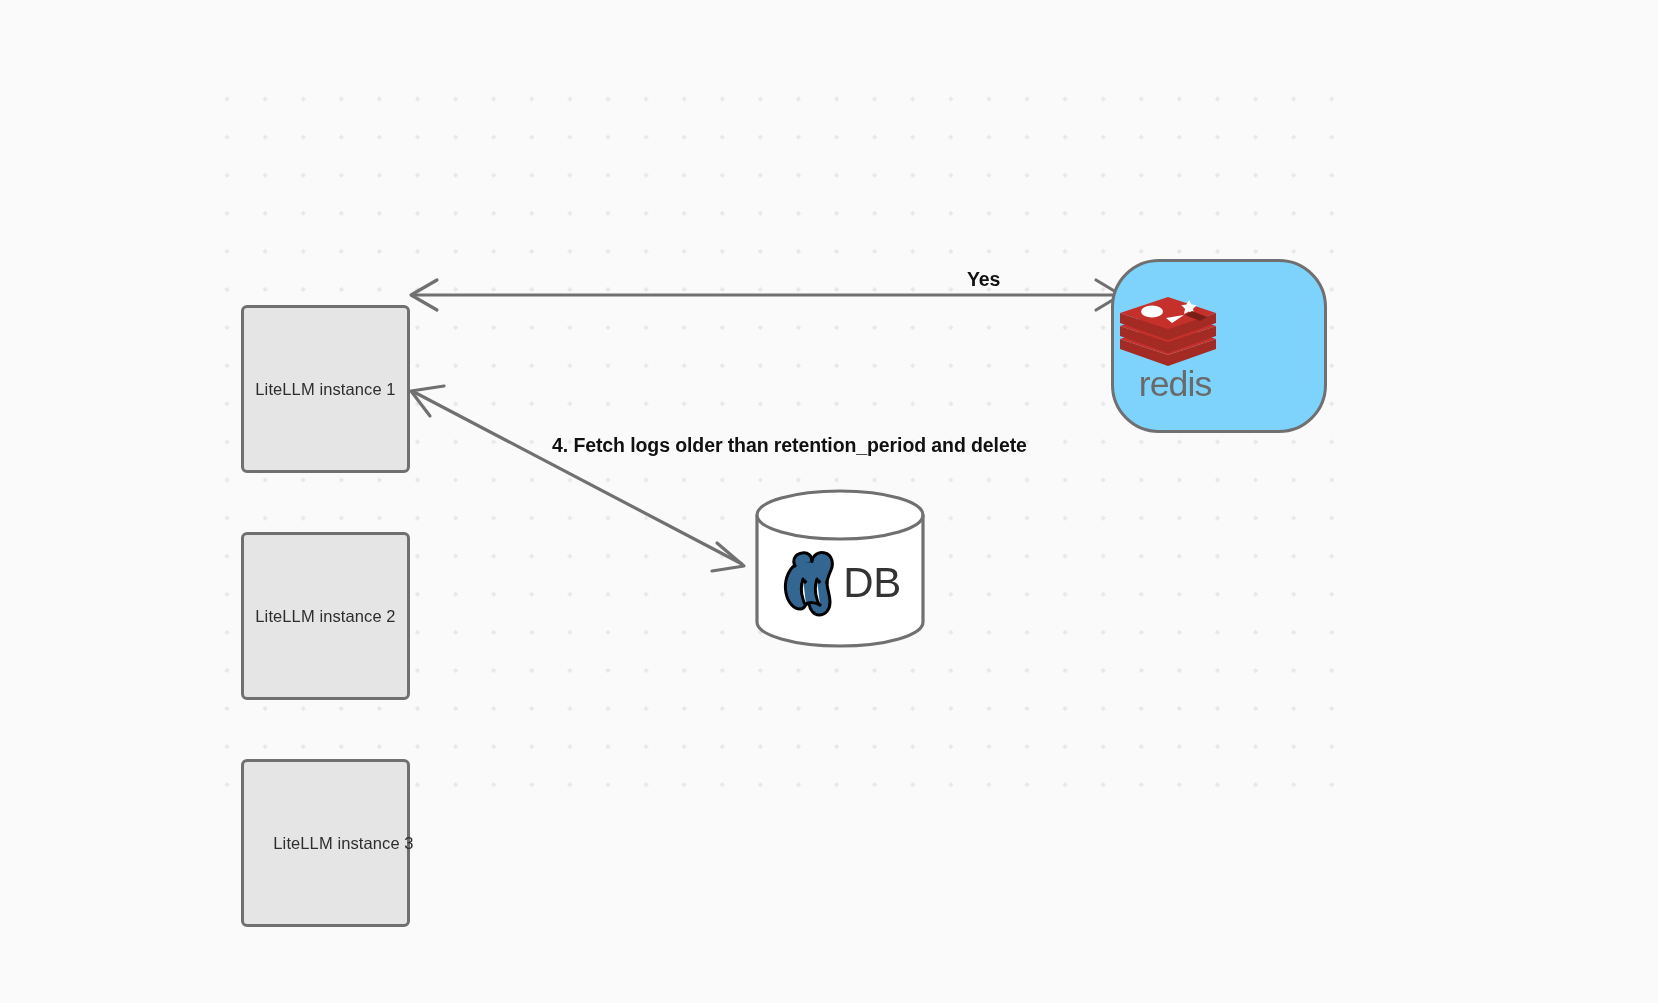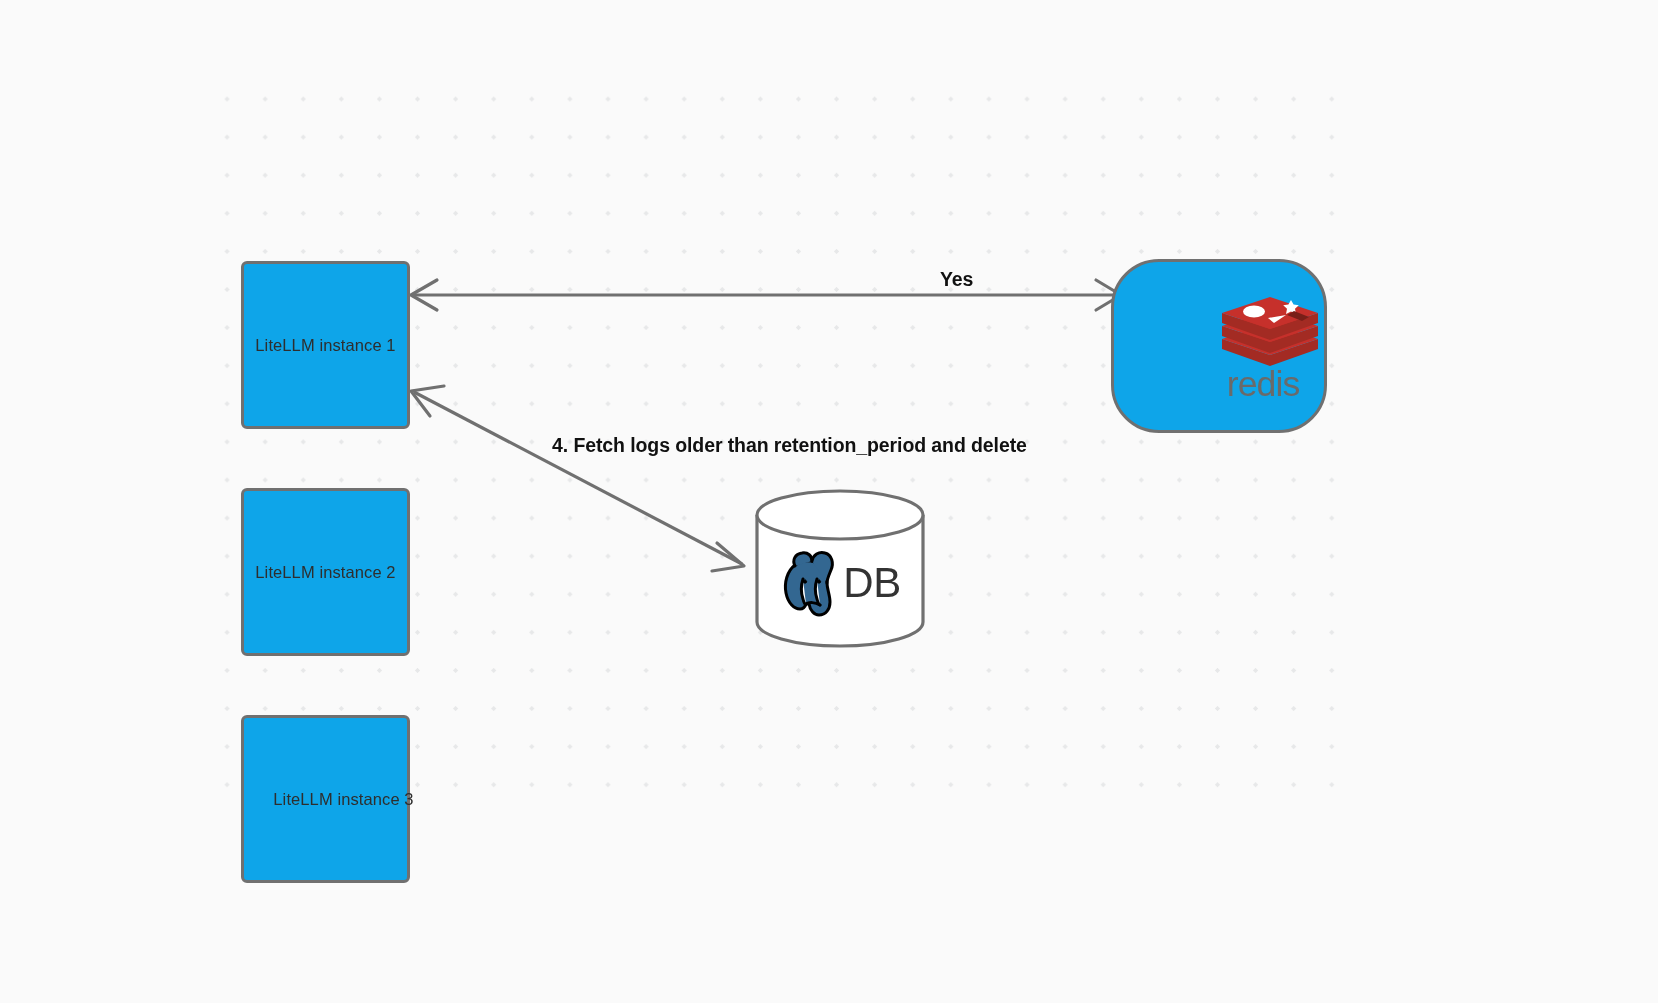--- a/index.html
+++ b/index.html
@@ -24,54 +24,55 @@
     height: 744px;
     background-image: radial-gradient(#e7e8e9 2.1px, transparent 2.2px);
     background-size: 38.1px 38.1px;
     background-position: 4px 4px;
     pointer-events: none;
   }
 
   
   .node-box {
     position: absolute;
-    background: #0ea5e9;
+    background: #e5e5e5;
     border: 3px solid #707070;
     border-radius: 6px;
     box-sizing: border-box;
     display: flex;
     align-items: center;
     justify-content: center;
+    margin-top: 44px;
   }
   .node-box .node-label {
     color: #2e2e2e;
     font-size: 16.5px;
     font-family: "Liberation Sans", sans-serif;
     letter-spacing: 0.1px;
     white-space: nowrap;
   }
 
   #box-instance-1 { left: 241px; top: 261px; width: 169px; height: 168px; }
   #box-instance-2 { left: 241px; top: 488px; width: 169px; height: 168px; }
   #box-instance-3 { left: 241px; top: 715px; width: 169px; height: 168px; padding-left: 36px; }
 
   
   #redis-node {
     position: absolute;
     left: 1111px;
     top: 259px;
     width: 216px;
     height: 174px;
-    background: #0ea5e9;
+    background: #7dd3fc;
     border: 3px solid #707070;
     border-radius: 48px;
     box-sizing: border-box;
     display: flex;
     flex-direction: column;
-    align-items: flex-end;
+    align-items: flex-start;
     justify-content: center;
   }
   #redis-logo-wrap {
     width: 108px;
     height: 76px;
     margin-top: 4px;
   }
   #redis-wordmark {
     margin-top: 2px;
     line-height: 1;
@@ -118,21 +119,21 @@
   .edge-label {
     position: absolute;
     font-family: "Liberation Sans", sans-serif;
     font-weight: bold;
     font-size: 19.5px;
     color: #111111;
     white-space: nowrap;
     letter-spacing: -0.1px;
   }
   #label-step-1 { left: 476px; top: 268px; }
-  #label-yes    { left: 940px; top: 268px; }
+  #label-yes    { left: 967px; top: 268px; }
   #label-step-2 { left: 552px; top: 434px; }
 </style>
 </head>
 <body>
 
 <div id="canvas">
 
   <div id="dot-grid"></div>
 
   <svg id="edges" viewBox="0 0 1658 1003" xmlns="http://www.w3.org/2000/svg">

